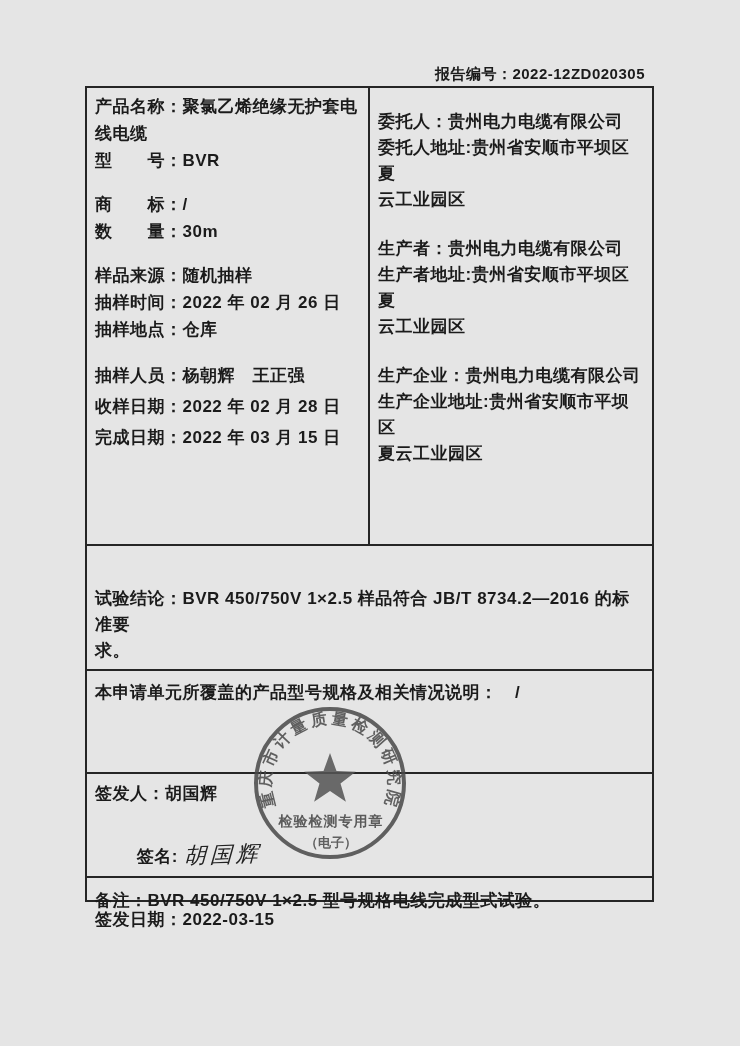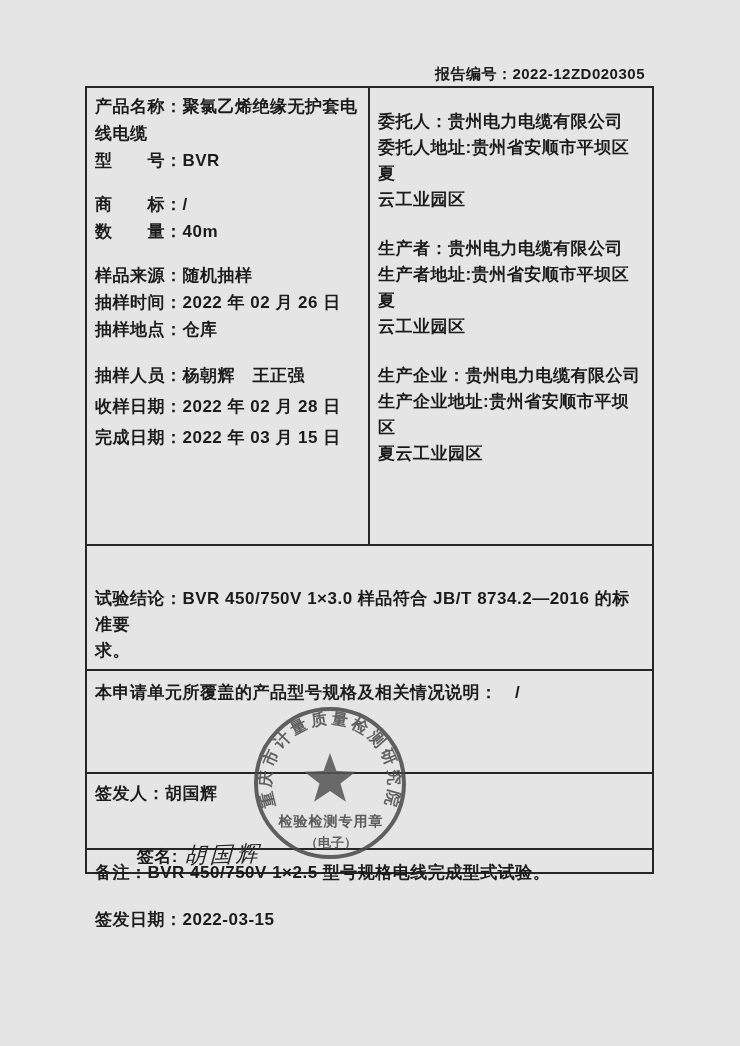--- a/index.html
+++ b/index.html
@@ -47,21 +47,21 @@
     flex: 1;
     box-sizing: border-box;
     padding: 21px 6px 0 8px;
   }
   .row {
     box-sizing: border-box;
     border-top: 2px solid #262626;
   }
   .row2 { height: 125px; padding: 40px 10px 0 8px; }
   .row3 { height: 103px; padding: 8px 8px 12px 8px; }
-  .row4 { height: 76px; padding: 6px 8px 0 8px; }
+  .row4 { height: 104px; padding: 6px 8px 0 8px; }
   .row5 { height: 24px;  padding: 9px 8px 0 8px; }
 
   .line {
     font-size: 17px;
     font-weight: 700;
     line-height: 27px;
     min-height: 27px;
     white-space: pre-wrap;
     letter-spacing: 0.5px;
   }
@@ -131,21 +131,21 @@
 
   <div id="doc-table">
 
     <div class="row1">
       <div class="cell-left">
         <div class="line">产品名称：聚氯乙烯绝缘无护套电</div>
         <div class="line">线电缆</div>
         <div class="line">型　　号：BVR</div>
         <div class="line blank"></div>
         <div class="line">商　　标：/</div>
-        <div class="line">数　　量：40m</div>
+        <div class="line">数　　量：30m</div>
         <div class="line blank"></div>
         <div class="line">样品来源：随机抽样</div>
         <div class="line">抽样时间：2022 年 02 月 26 日</div>
         <div class="line">抽样地点：仓库</div>
         <div class="line blank"></div>
         <div class="line tall">抽样人员：杨朝辉　王正强</div>
         <div class="line tall">收样日期：2022 年 02 月 28 日</div>
         <div class="line tall">完成日期：2022 年 03 月 15 日</div>
       </div>
       <div class="cell-right">
@@ -157,21 +157,21 @@
         <div class="line">生产者地址:贵州省安顺市平坝区夏</div>
         <div class="line">云工业园区</div>
         <div class="line blank"></div>
         <div class="line">生产企业：贵州电力电缆有限公司</div>
         <div class="line">生产企业地址:贵州省安顺市平坝区</div>
         <div class="line">夏云工业园区</div>
       </div>
     </div>
 
     <div class="row row2">
-      <div class="line">试验结论：BVR 450/750V 1×3.0 样品符合 JB/T 8734.2—2016 的标准要</div>
+      <div class="line">试验结论：BVR 450/750V 1×2.5 样品符合 JB/T 8734.2—2016 的标准要</div>
       <div class="line">求。</div>
     </div>
 
     <div class="row row3">
       <div class="line">本申请单元所覆盖的产品型号规格及相关情况说明：　/</div>
     </div>
 
     <div class="row row4">
       <div class="line">签发人：胡国辉</div>
       <div class="sig-line">

